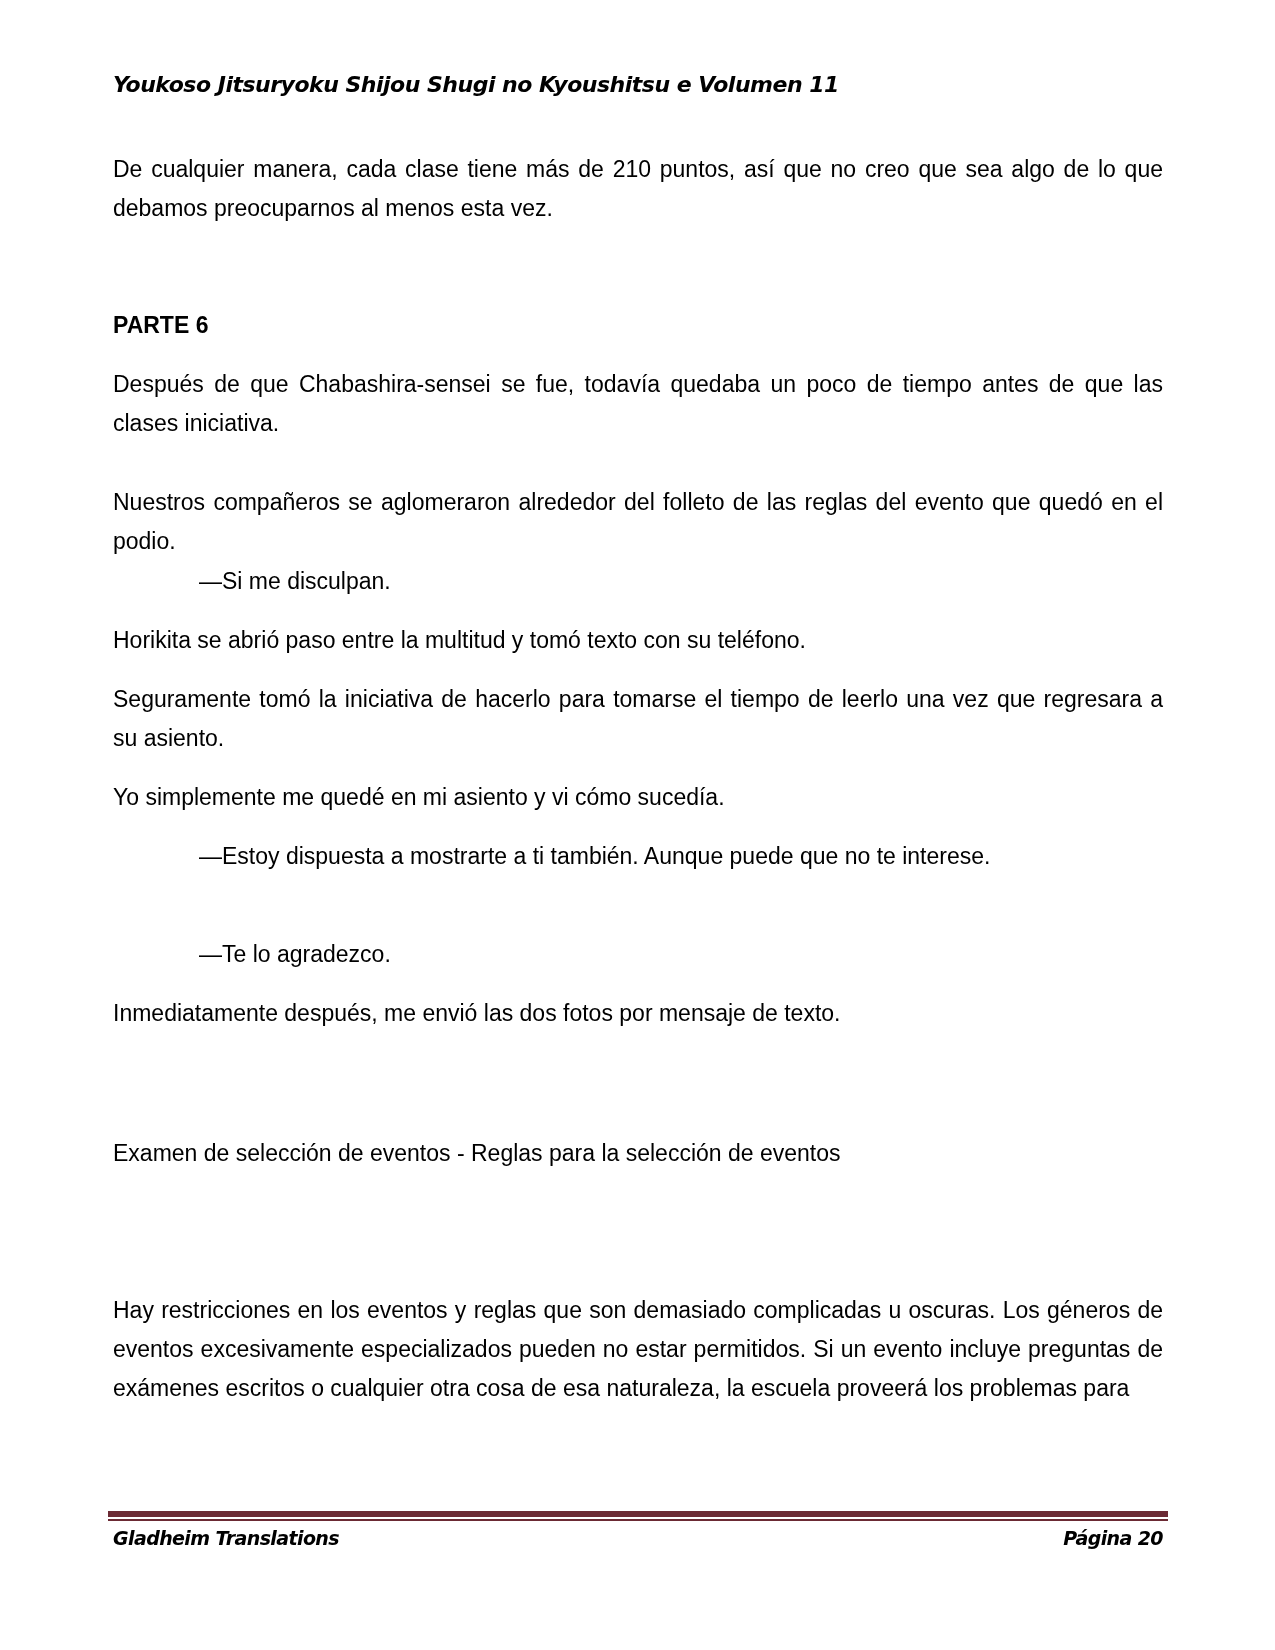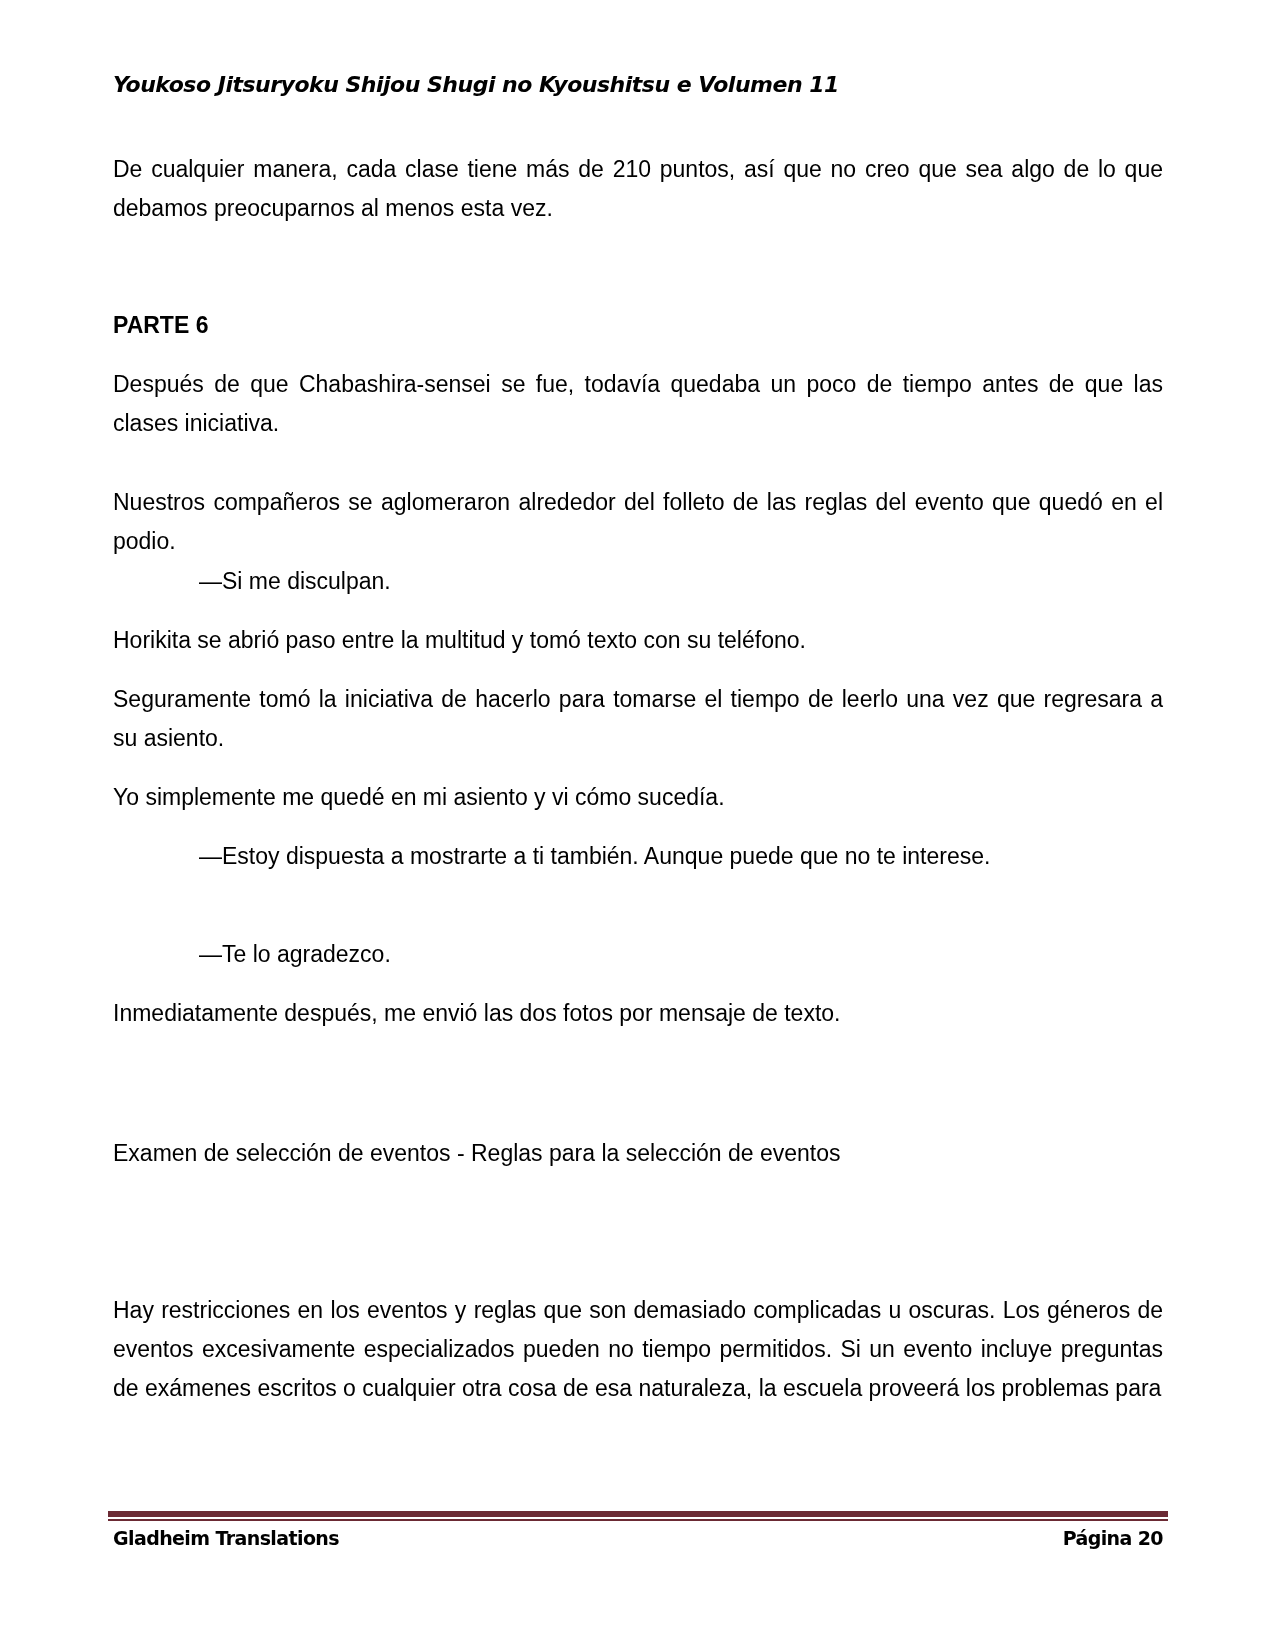--- a/index.html
+++ b/index.html
@@ -9,39 +9,39 @@
     font-family: "DejaVu Sans", sans-serif; font-weight: bold; font-style: italic;
     font-size: 22px; letter-spacing: -0.5px; color: #000;
   }
   .p { position: absolute; left: 113px; width: 1050px; margin: 0;
        font-family: "Liberation Sans", sans-serif; font-size: 23px; line-height: 39px;
        text-align: justify; text-align-last: left; color: #000000; }
   .indent { left: 199px; width: 978px; }
   .heading { font-weight: bold; }
   .rule-thick { position: absolute; left: 108px; width: 1060px; top: 1511px; height: 6px; background: #6b2a34; }
   .rule-thin { position: absolute; left: 108px; width: 1060px; top: 1519px; height: 2px; background: #6b2a34; }
-  .footer { position: absolute; top: 1527px; font-family: "DejaVu Sans", sans-serif; font-weight: bold; font-size: 19px; letter-spacing: -0.6px; color: #000; }
+  .footer { position: absolute; top: 1527px; font-family: "DejaVu Sans", sans-serif; font-weight: bold; font-style: italic; font-size: 19px; letter-spacing: -0.6px; color: #000; }
   .footer.left { left: 113px; }
   .footer.right { right: 112px; }
 </style>
 </head>
 <body>
 
 <div class="header">Youkoso Jitsuryoku Shijou Shugi no Kyoushitsu e Volumen 11</div>
 
 <p class="p" style="top:150px">De cualquier manera, cada clase tiene más de 210 puntos, así que no creo que sea algo de lo que debamos preocuparnos al menos esta vez.</p>
 <p class="p heading" style="top:306px">PARTE 6</p>
 <p class="p" style="top:365px">Después de que Chabashira-sensei se fue, todavía quedaba un poco de tiempo antes de que las clases iniciativa.</p>
 <p class="p" style="top:483px">Nuestros compañeros se aglomeraron alrededor del folleto de las reglas del evento que quedó en el podio.</p>
 <p class="p indent" style="top:562px">—Si me disculpan.</p>
 <p class="p" style="top:621px">Horikita se abrió paso entre la multitud y tomó texto con su teléfono.</p>
 <p class="p" style="top:680px">Seguramente tomó la iniciativa de hacerlo para tomarse el tiempo de leerlo una vez que regresara a su asiento.</p>
 <p class="p" style="top:778px">Yo simplemente me quedé en mi asiento y vi cómo sucedía.</p>
 <p class="p indent" style="top:837px">—Estoy dispuesta a mostrarte a ti también. Aunque puede que no te interese.</p>
 <p class="p indent" style="top:935px">—Te lo agradezco.</p>
 <p class="p" style="top:994px">Inmediatamente después, me envió las dos fotos por mensaje de texto.</p>
 <p class="p" style="top:1134px">Examen de selección de eventos - Reglas para la selección de eventos</p>
-<p class="p" style="top:1291px">Hay restricciones en los eventos y reglas que son demasiado complicadas u oscuras. Los géneros de eventos excesivamente especializados pueden no tiempo permitidos. Si un evento incluye preguntas de exámenes escritos o cualquier otra cosa de esa naturaleza, la escuela proveerá los problemas para</p>
+<p class="p" style="top:1291px">Hay restricciones en los eventos y reglas que son demasiado complicadas u oscuras. Los géneros de eventos excesivamente especializados pueden no estar permitidos. Si un evento incluye preguntas de exámenes escritos o cualquier otra cosa de esa naturaleza, la escuela proveerá los problemas para</p>
 
 <div class="rule-thick"></div>
 <div class="rule-thin"></div>
 <div class="footer left">Gladheim Translations</div>
 <div class="footer right">Página 20</div>
 
 </body></html>

